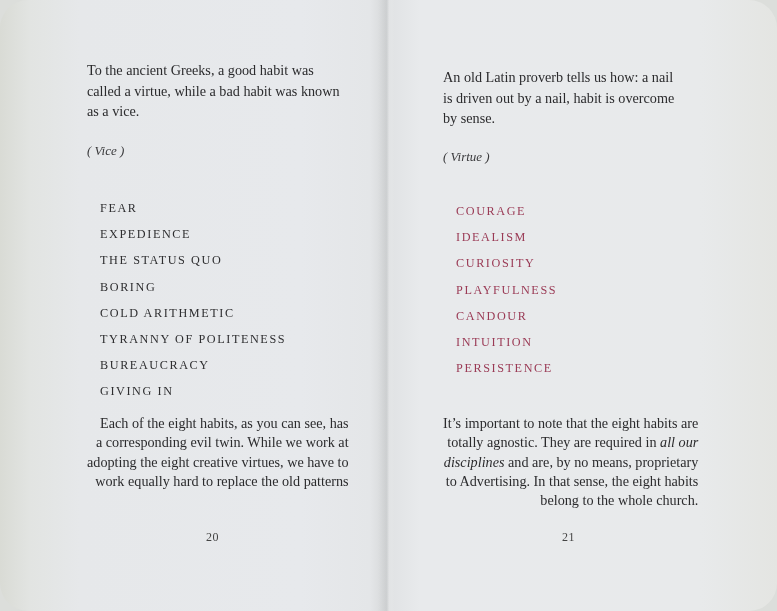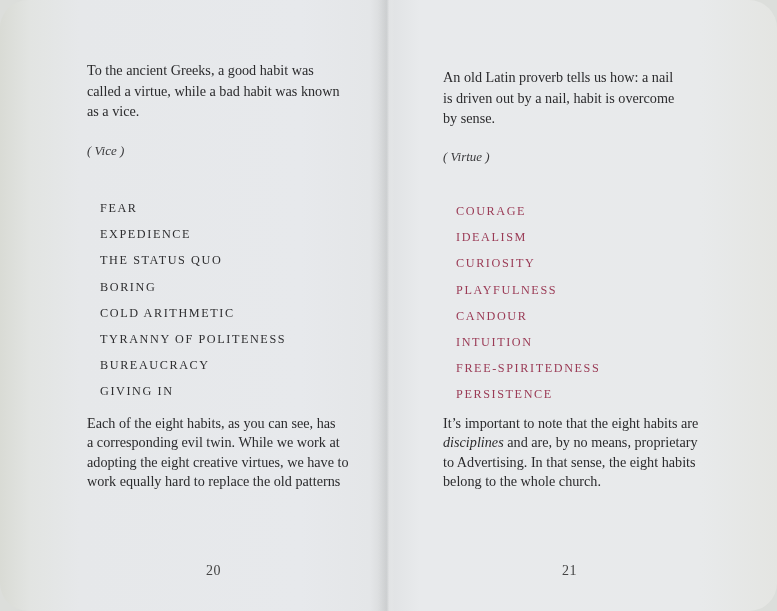--- a/index.html
+++ b/index.html
@@ -77,31 +77,30 @@
     .body-text {
       position: absolute;
       font-family: "Liberation Serif", "DejaVu Serif", serif;
       font-size: 14.2px;
       line-height: 19.3px;
       color: #2b2b2d;
       white-space: nowrap;
     }
     .page.left .body-text { left: 87px; top: 414px; }
     .page.right .body-text { left: 55px; top: 414px; }
-    .body-text .line { display: block; }
+    .body-text .line { display: block; text-align: right; }
     .body-text em { font-style: italic; }
 
     .folio {
       position: absolute;
       top: 530px;
       font-family: "Liberation Serif", "DejaVu Serif", serif;
-      font-size: 14px;
+      font-size: 12px;
       color: #444;
       letter-spacing: 0.5px;
-      margin-top: 33px;
     }
     .page.left .folio { left: 206px; }
     .page.right .folio { left: 174px; }
   </style>
 </head>
 <body>
 
 <div class="spread">
   <div class="gutter-shadow"></div>
 
@@ -144,26 +143,26 @@
 
     <div class="label">( Virtue )</div>
 
     <ul class="habit-list">
       <li>COURAGE</li>
       <li>IDEALISM</li>
       <li>CURIOSITY</li>
       <li>PLAYFULNESS</li>
       <li>CANDOUR</li>
       <li>INTUITION</li>
-      <li>FREE-SPIRITEDNESS</li>
       <li>PERSISTENCE</li>
     </ul>
 
     <div class="body-text">
       <span class="line">It’s important to note that the eight habits are</span>
+      <span class="line"><span>totally agnostic. They are required in </span><em>all our</em></span>
       <span class="line"><em>disciplines</em><span> and are, by no means, proprietary</span></span>
       <span class="line">to Advertising. In that sense, the eight habits</span>
       <span class="line">belong to the whole church.</span>
     </div>
 
     <div class="folio">21</div>
   </div>
 </div>
 
 </body></html>

